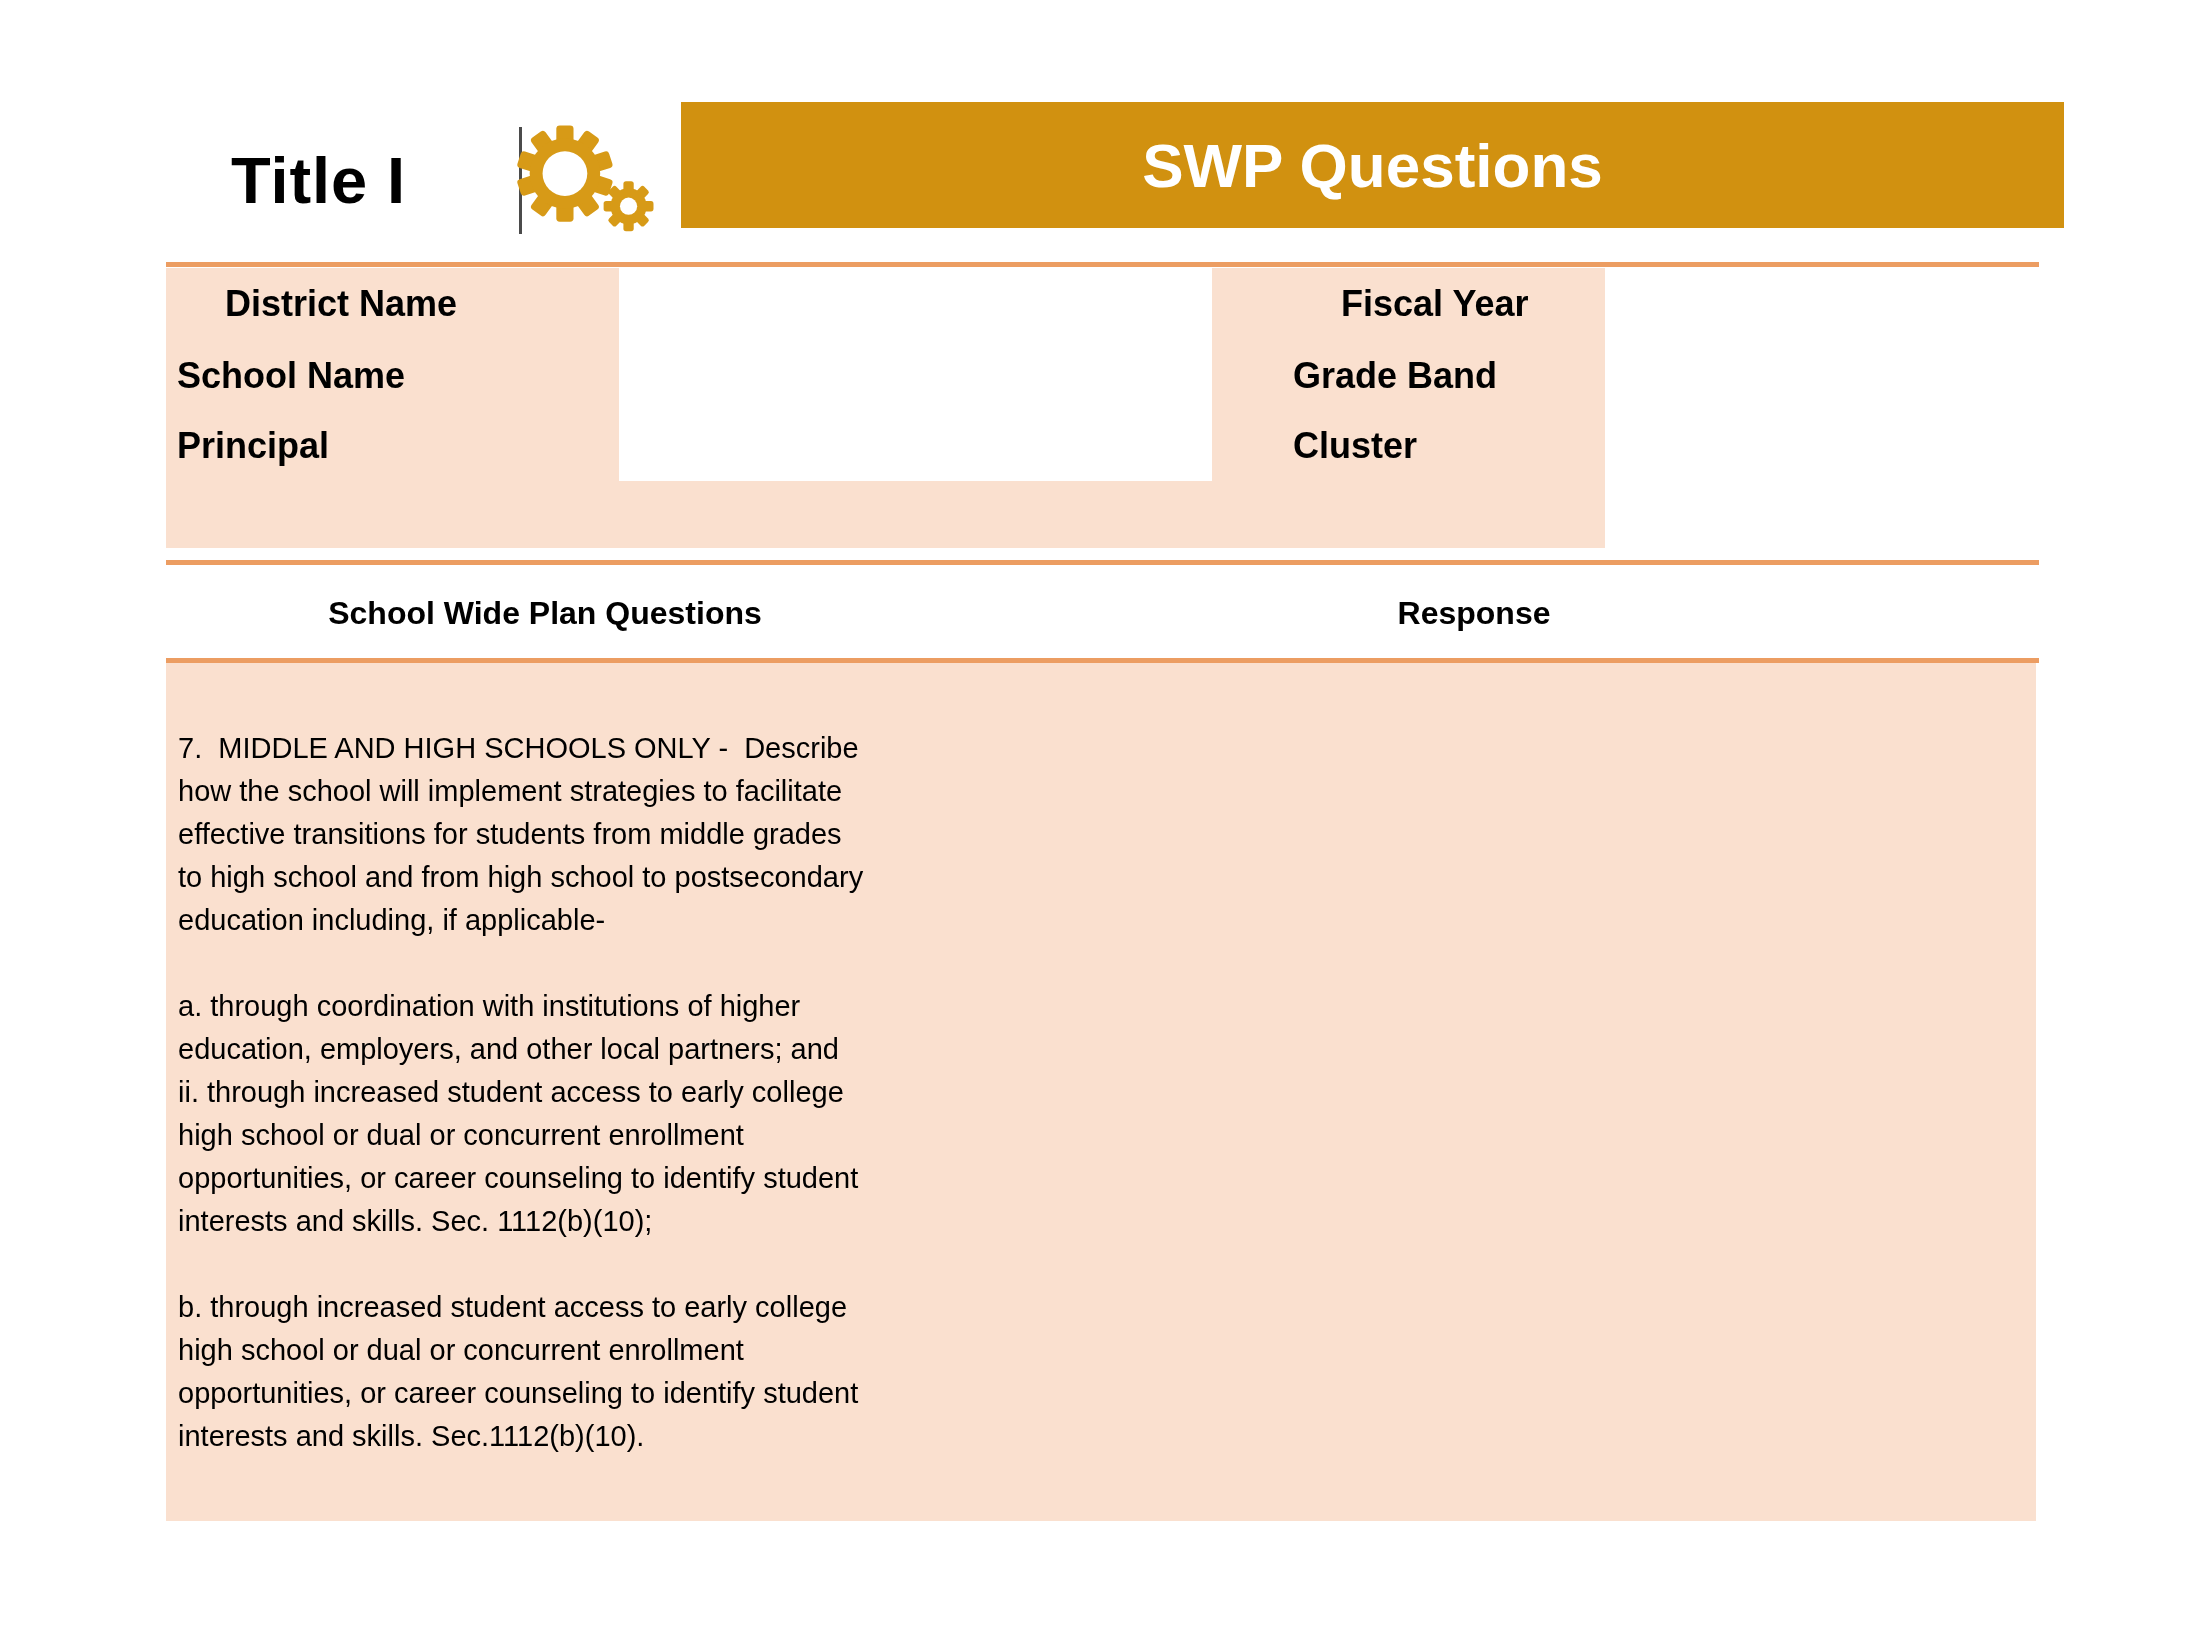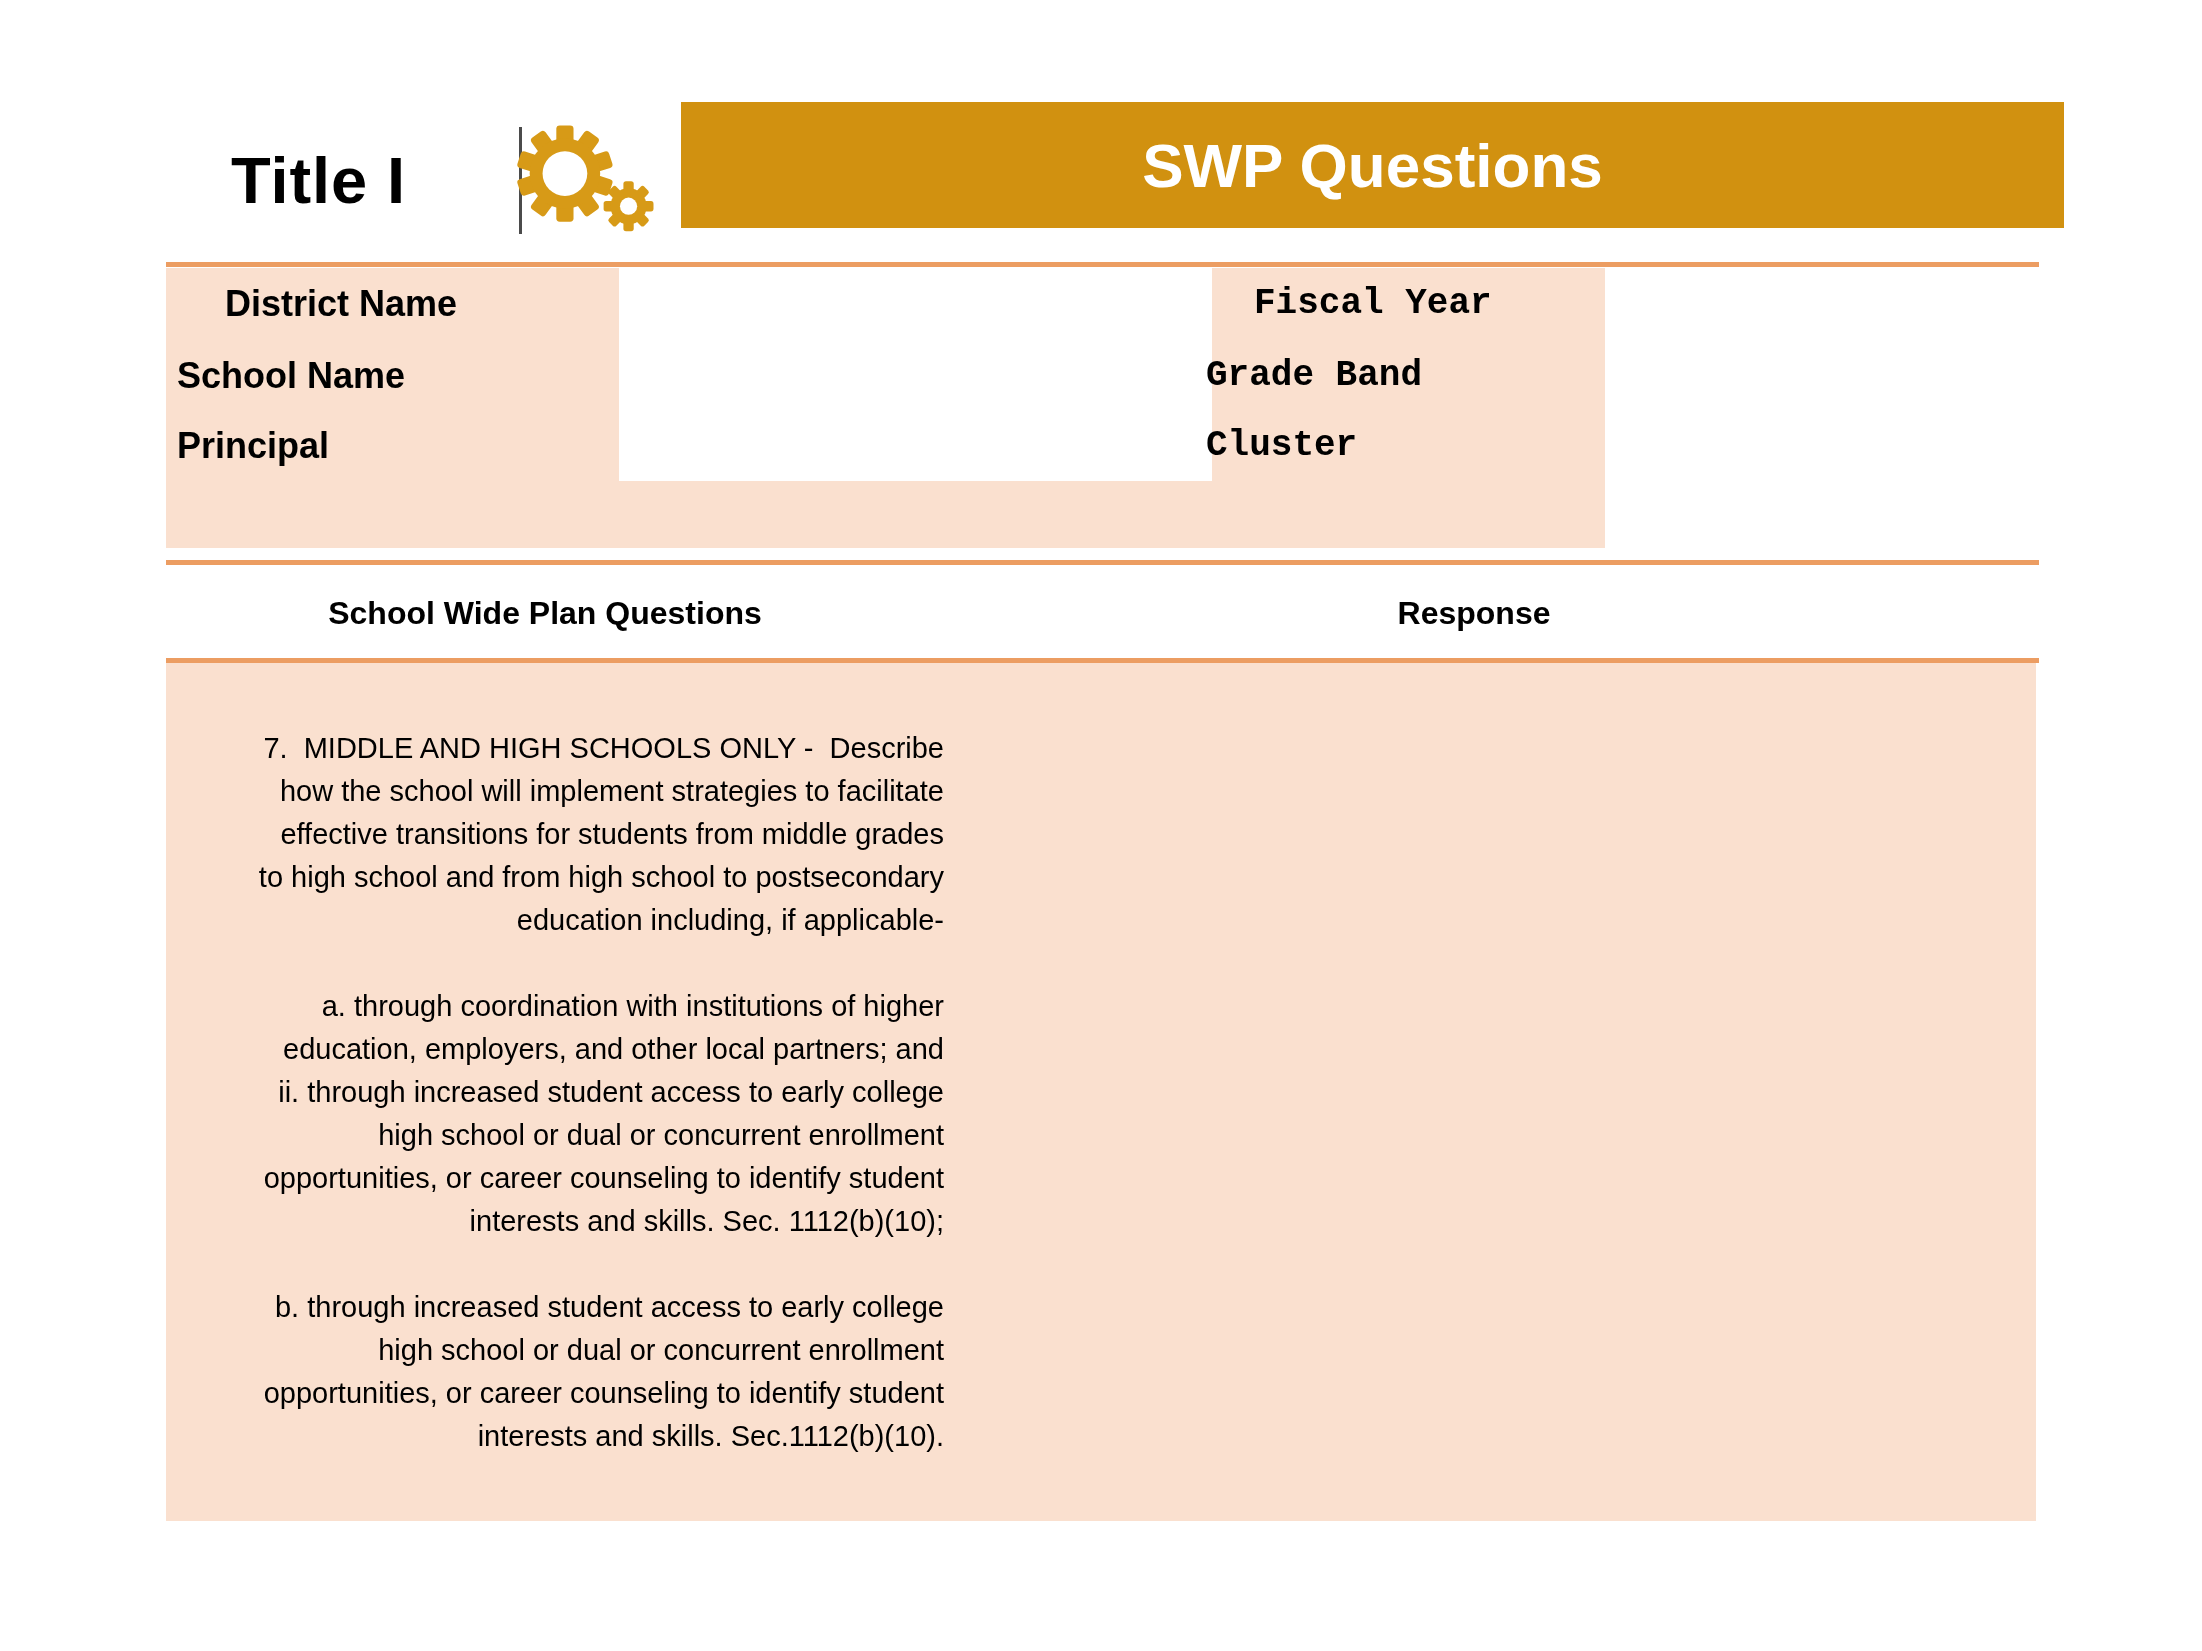--- a/index.html
+++ b/index.html
@@ -8,21 +8,20 @@
     background: #ffffff;
   }
   .page {
     position: relative;
     width: 2203px;
     height: 1652px;
     background: var(--color-page_background, #ffffff);
     font-family: "Liberation Sans", "DejaVu Sans", sans-serif;
     color: var(--color-text, #000000);
     overflow: hidden;
-    text-align: right;
   }
   .abs { position: absolute; }
 
   .doc-title {
     left: 231px; top: 142px; width: 361px; height: 77px;
     display: flex; align-items: center;
     font-size: 65px; font-weight: bold; letter-spacing: 0.9px;
   }
   .title-divider {
     left: 519px; top: 127px; width: 3.4px; height: 107px;
@@ -56,21 +55,21 @@
     background: var(--color-field_fill, #ffffff);
   }
   .values-left { left: 619px; top: 268px; width: 593px; height: 213px; }
   .values-right { left: 1605px; top: 268px; width: 434px; height: 293px; }
 
   .form-label {
     height: 55px; display: flex; align-items: center;
     font-size: 36px; font-weight: bold; white-space: nowrap;
   }
   .col-left  { left: 177px;  }
-  .col-right { left: 1206px; font-family: Liberation Mono, monospace; }
+  .col-right { left: 1293px; }
   .row-1 { top: 276px; margin-left: 48px; }
   .row-2 { top: 348px; }
   .row-3 { top: 418px; }
 
   .state-label {
     left: 166px; top: 490px; width: 1439px; height: 53px;
     display: flex; align-items: center; justify-content: center;
     font-size: 36px; font-weight: bold;
   }
 

